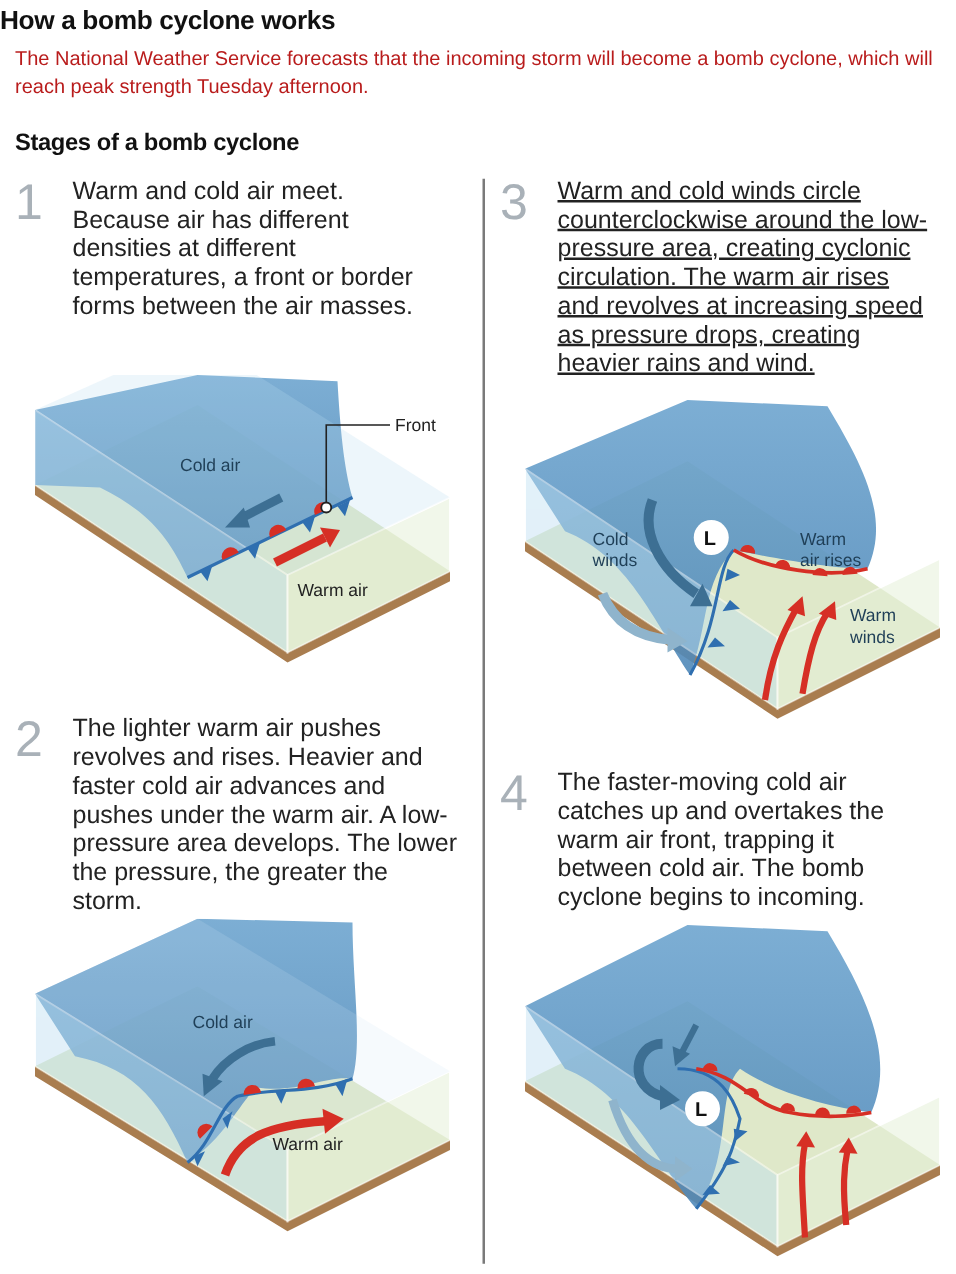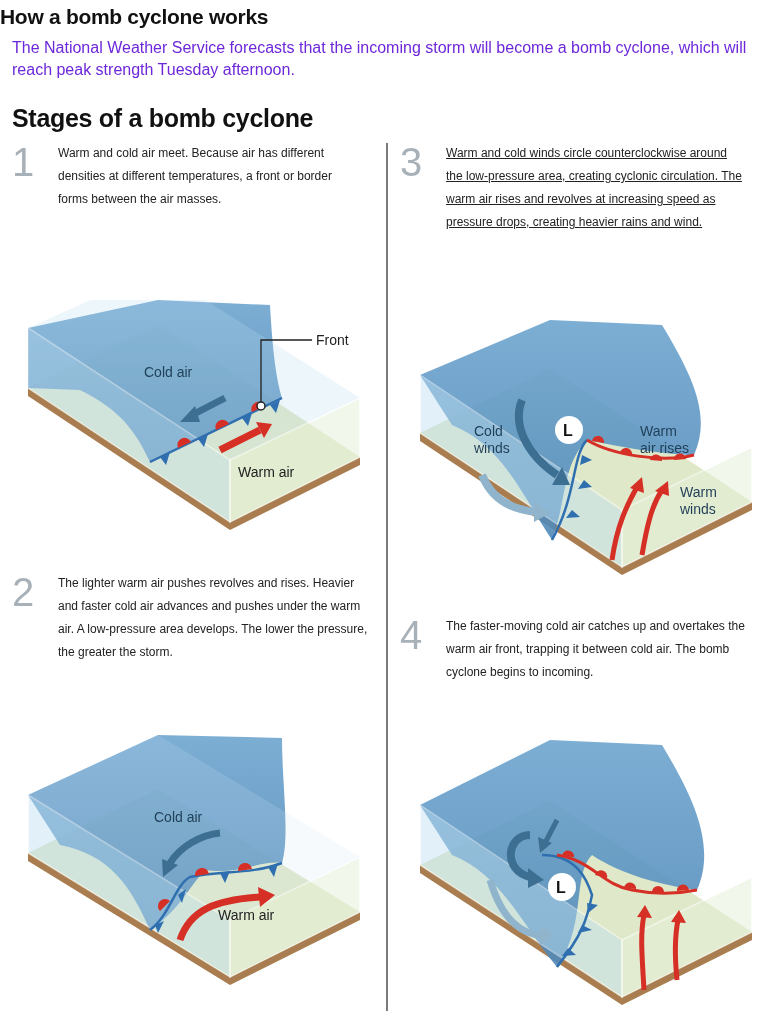--- a/index.html
+++ b/index.html
@@ -1,24 +1,24 @@
 <!DOCTYPE html>
 <html><head>
 <meta charset="utf-8">
 <style>
   html, body { margin:0; padding:0; background:#ffffff; }
   body { width:765px; height:1019px; position:relative; overflow:hidden;
          font-family:"Liberation Sans", sans-serif; color:#222; }
   .title { position:absolute; left:0; top:5px; font-size:21px; font-weight:bold; color:#111; letter-spacing:-0.3px; }
-  .intro { position:absolute; left:12px; top:37px; width:740px; font-size:16px; line-height:22px; color:#6d28d9; }
-  .subhead { position:absolute; left:12px; top:104px; font-size:25px; font-weight:bold; color:#111; letter-spacing:-0.3px; }
+  .intro { position:absolute; left:12px; top:37px; width:740px; font-size:16px; line-height:22px; color:#b91c1c; }
+  .subhead { position:absolute; left:12px; top:104px; font-size:19px; font-weight:bold; color:#111; letter-spacing:-0.3px; }
   .divider { position:absolute; left:386px; top:143px; width:2px; height:868px; background:#7a7a7a; }
   .step { position:absolute; }
   .step-num { position:absolute; left:0; top:-2px; font-size:40px; color:#a9b1b8; font-family:"Liberation Sans", sans-serif; }
-  .step-text { position:absolute; left:46px; top:0; font-size:12px; line-height:23px; color:#222; }
+  .step-text { position:absolute; left:46px; top:0; font-size:20px; line-height:23px; color:#222; }
   .fig { position:absolute; }
   .fig svg { display:block; }
   .lbl { font-family:"Liberation Sans", sans-serif; font-size:14px; fill:#1f3f57; }
   .lbl-d { font-family:"Liberation Sans", sans-serif; font-size:14px; fill:#222; }
 </style>
 </head>
 <body>
 
 <div class="title">How a bomb cyclone works</div>
 <div class="intro">The National Weather Service forecasts that the incoming storm will become a bomb cyclone, which will reach peak strength Tuesday afternoon.</div>

